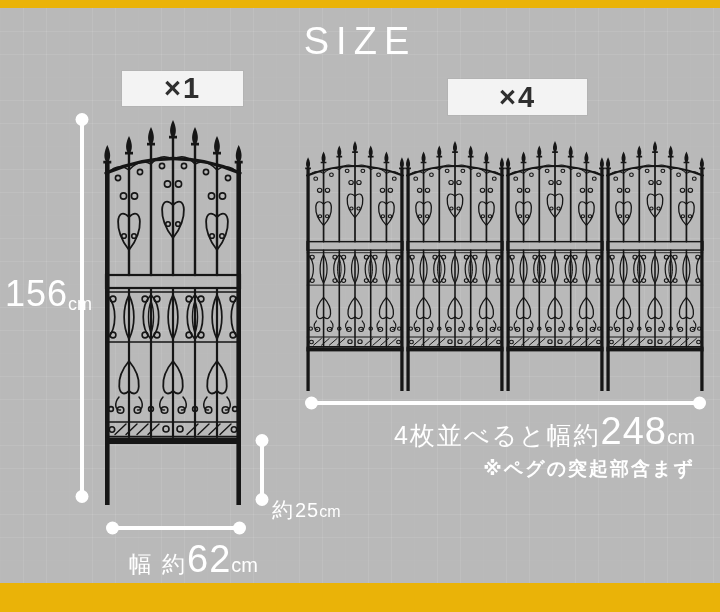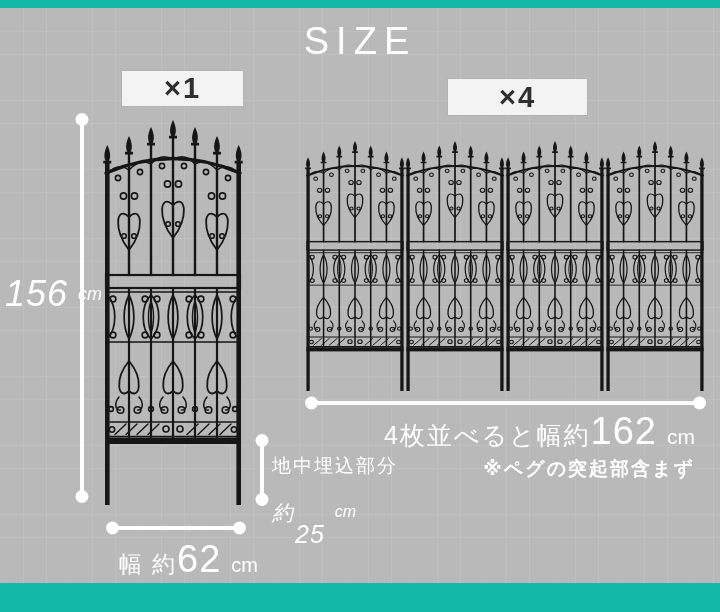--- a/index.html
+++ b/index.html
@@ -1,17 +1,17 @@
 <!DOCTYPE html>
 <html><head>
 <meta charset="utf-8">
 <style>
   html,body{margin:0;padding:0;}
   .stage{
-    position:relative; width:720px; height:612px; background:#14b8a6; overflow:hidden;
+    position:relative; width:720px; height:612px; background:#eab308; overflow:hidden;
     font-family:"Liberation Sans","DejaVu Sans",sans-serif;
     -webkit-font-smoothing:antialiased;
   }
   .gray-panel{
     position:absolute; left:0; top:8px; width:720px; height:575px;
     background-color:#b9b9b9;
     background-image:
       linear-gradient(rgba(255,255,255,.09) 1px, transparent 1px),
       linear-gradient(90deg, rgba(255,255,255,.09) 1px, transparent 1px),
       linear-gradient(rgba(0,0,0,.030) 1px, transparent 1px),
@@ -43,28 +43,28 @@
   .dim-h{ height:4px; }
   .dot{ position:absolute; width:13px; height:13px; background:#ffffff; border-radius:50%; }
   .dim-v .dot{ left:50%; transform:translateX(-50%); }
   .dim-v .dot-start{ top:-5px; } .dim-v .dot-end{ bottom:-5px; }
   .dim-h .dot{ top:50%; transform:translateY(-50%); }
   .dim-h .dot-start{ left:-2px; } .dim-h .dot-end{ right:-2px; }
 
   .dim-text{ position:absolute; color:#ffffff; line-height:1.12; }
   .jp{ letter-spacing:2px; }
   .num-lg{ font-size:35px; letter-spacing:1px; }
-  .unit{ font-size:18px; margin-left:10px; }
-  .baseline-row{ display:flex; align-items:center;font-style:italic; }
+  .unit{ font-size:18px; margin-left:0; }
+  .baseline-row{ display:flex; align-items:flex-end; }
 
   .height-text{ left:5px; top:266px; font-size:23px; }
   .height-text .num-lg{ font-size:36px; }
   .buried-text{ left:272px; top:447px; font-size:19px; }
   .buried-text .prefix{ font-size:21px; margin-right:2px; }
-  .buried-text .num-lg{ font-size:25px;margin-top:44px; }
+  .buried-text .num-lg{ font-size:20px;margin-top:44px; }
   .buried-text .unit{ font-size:16px; }
   .width-text{ left:93px; top:530px; width:165px; font-size:23px;
     display:flex; align-items:baseline; justify-content:flex-end; }
   .width-text .num-lg{ font-size:38px; }
   .width-text .unit{ font-size:20px; }
   .multi-text{ right:25px; top:402px; text-align:right; font-size:25px; }
   .multi-text .line1{ display:flex; align-items:baseline; justify-content:flex-start; }
   .multi-text .num-lg{ font-size:38px; }
   .multi-text .unit{ font-size:21px; }
   .multi-text .note{ font-size:19px; font-weight:700; letter-spacing:2px; margin-top:5px; }
@@ -214,21 +214,20 @@
         <span class="num-lg">156</span>
         <span class="unit">cm</span>
       </div>
     </div>
 
     <div class="dim dim-v" style="left:260px;top:431px;height:62px">
       <span class="dot dot-start"></span>
       <span class="dot dot-end"></span>
     </div>
     <div class="dim-text buried-text">
-      <div class="jp">地中埋込部分</div>
       <div class="baseline-row">
         <span class="prefix">約</span>
         <span class="num-lg">25</span>
         <span class="unit">cm</span>
       </div>
     </div>
 
     <div class="dim dim-h" style="left:108px;top:518px;width:136px">
       <span class="dot dot-start"></span>
       <span class="dot dot-end"></span>
@@ -255,20 +254,20 @@
         <use href="#fence-art"></use>
       </svg>
 
     <div class="dim dim-h" style="left:307px;top:393px;width:397px">
       <span class="dot dot-start"></span>
       <span class="dot dot-end"></span>
     </div>
     <div class="dim-text multi-text">
       <div class="line1">
         <span class="jp">4枚並べると幅約</span>
-        <span class="num-lg">162</span>
+        <span class="num-lg">248</span>
         <span class="unit">cm</span>
       </div>
       <div class="note">※ペグの突起部含まず</div>
     </div>
 
   </div>
 </div>
 
 </body></html>

